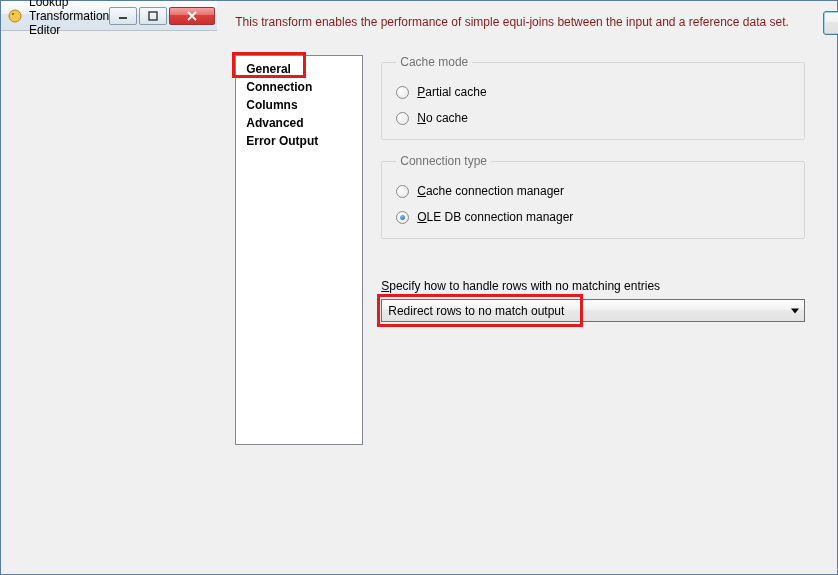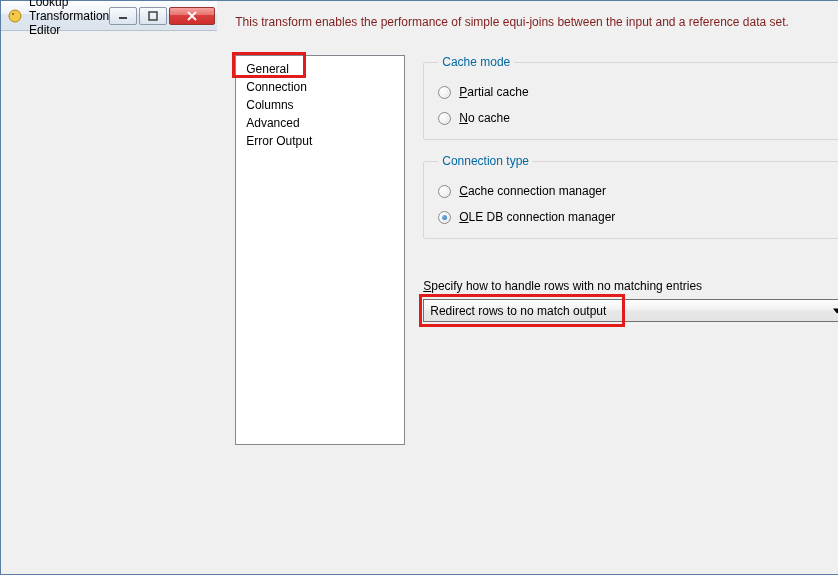--- a/index.html
+++ b/index.html
@@ -63,26 +63,27 @@
     margin-bottom: 26px;
   }
   .body-row {
     flex:1;
     display:flex;
     gap:18px;
     min-height:0;
   }
   
   .sidebar {
-    width:170px;
+    width:128px;
     background:#fff;
     border:1px solid #828790;
     padding:4px 0;
     height:390px;
     position:relative;
+    font-weight:bold;
   }
   .sidebar-item {
     padding:2px 10px;
     cursor:default;
   }
   .highlight-box {
     position:absolute;
     border:3px solid #e21b1b;
     pointer-events:none;
   }
@@ -94,21 +95,21 @@
   }
   fieldset.group {
     border:1px solid #d7d7d7;
     border-radius:2px;
     margin:0 0 14px 0;
     padding:10px 14px 8px 14px;
     background:#f0f0f0;
   }
   fieldset.group legend {
     padding:0 4px;
-    color:#0369a1;
+    color:#737373;
   }
   .radio-row {
     display:flex;
     align-items:center;
     gap:8px;
     padding:6px 0;
   }
   .radio {
     width:13px; height:13px;
     appearance:none;

